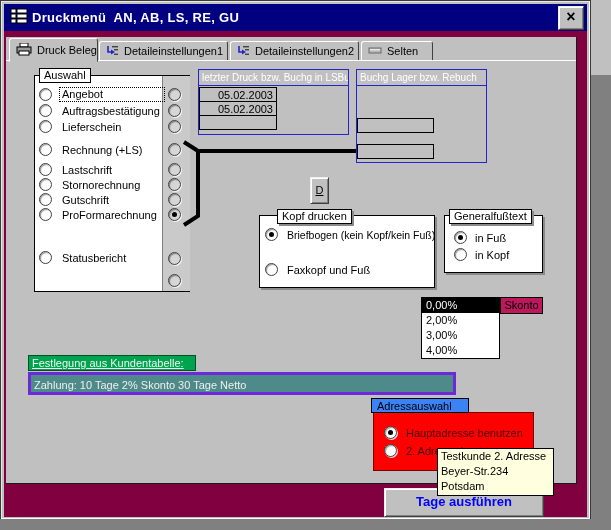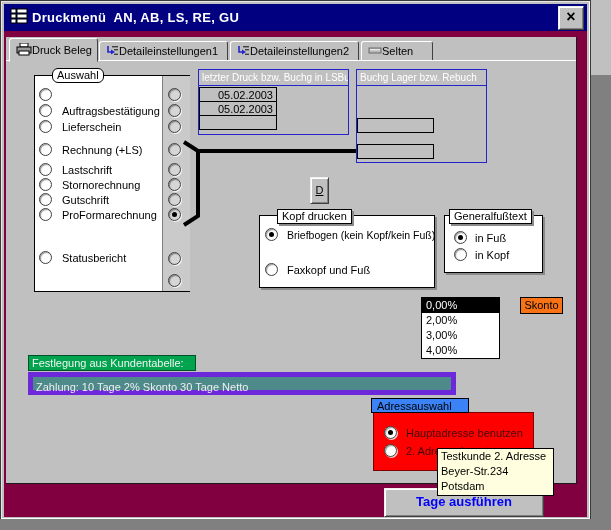--- a/index.html
+++ b/index.html
@@ -11,21 +11,21 @@
   .titlebar{left:3px;top:3px;width:583px;height:27px;background:#000080;display:flex;align-items:center;}
   .title-text{color:#fff;font-weight:bold;font-size:13px;white-space:pre;margin-left:6px;letter-spacing:.3px;}
   .btn3d{background:#c0c0c0;border:1px solid;border-color:#efefef #404040 #404040 #efefef;
          box-shadow:inset 1px 1px 0 #fff, inset -1px -1px 0 #808080;}
   .closebtn{left:557px;top:5px;width:24px;height:22px;text-align:center;font-weight:bold;font-size:16px;line-height:20px;}
   .maroon{left:3px;top:30px;width:583px;height:486px;}
   .page{left:5px;top:36px;width:570px;height:446px;background:#c0c0c0;
         border-right:1px solid #1a1a1a;border-bottom:1px solid #1a1a1a;}
   .pagetopline{left:5px;top:59px;width:570px;height:1px;background:#ffffff;z-index:1;}
   .tab{background:#c0c0c0;border:1px solid;border-color:#fff #404040 #c0c0c0 #fff;
-       border-radius:3px 3px 0 0;display:flex;align-items:center;padding-left:6px;box-sizing:border-box;}
+       border-radius:3px 3px 0 0;display:flex;align-items:center;padding-left:6px;gap:5px;box-sizing:border-box;}
   .tab.active{z-index:2;}
   .grouplabel{background:#fff;border:1px solid #000;padding:0 4px;line-height:13px;z-index:2;}
   .radio{width:11px;height:11px;border-radius:50%;background:#fff;border:1px solid #404040;
          box-shadow:inset 1px 1px 1px rgba(0,0,0,.4), 1px 1px 0 rgba(255,255,255,.8);}
   .radio.sel::after{content:"";display:block;width:5px;height:5px;border-radius:50%;background:#000;margin:3px auto;}
   .radio.strip{background:#d6d6d6;}
   .lbl{line-height:13px;white-space:nowrap;}
   .cell{border:1px solid #000;text-align:right;padding:1px 3px 0 0;box-sizing:border-box;background:#c0c0c0;}
   .bluebox{border:1px solid #2424cc;box-sizing:border-box;}
   .bluehdr{color:#fff;font-size:10px;line-height:15px;padding-left:3px;border-bottom:1px solid #2424cc;white-space:nowrap;overflow:hidden;}
@@ -101,23 +101,24 @@
       <svg width="14" height="8">
           <rect x="1" y="1" width="12" height="5" fill="#b8b8b8" stroke="#6a6a6a"></rect>
           <rect x="2" y="2" width="10" height="1.4" fill="#e8e8e8"></rect>
         </svg>
     </span>
     <span class="lbl">Selten</span>
   </div>
 
   <div class="abs" style="left:33px;top:74px;width:156px;height:217px;background:#fff;border:1px solid #000;box-sizing:border-box;"></div>
   <div class="abs" style="left:161px;top:75px;width:27px;height:215px;background:#cacaca;border-left:1px solid #808080;"></div>
-  <div class="abs grouplabel" style="left:51px;top:67px;border-radius:6px;">Auswahl</div>
+  <div class="abs grouplabel" style="left:38px;top:67px;">Auswahl</div>
 
   <div class="abs radio" style="left:38px;top:87px;"></div>
+  <span class="abs lbl" style="left:58px;top:86px;width:100px;border:1px dotted #000;padding:0 2px;">Angebot</span>
   <div class="abs radio" style="left:38px;top:103px;"></div>
   <span class="abs lbl" style="left:61px;top:104px;">Auftragsbestätigung</span>
   <div class="abs radio" style="left:38px;top:119px;"></div>
   <span class="abs lbl" style="left:61px;top:120px;">Lieferschein</span>
   <div class="abs radio" style="left:38px;top:142px;"></div>
   <span class="abs lbl" style="left:61px;top:143px;">Rechnung (+LS)</span>
   <div class="abs radio" style="left:38px;top:162px;"></div>
   <span class="abs lbl" style="left:61px;top:163px;">Lastschrift</span>
   <div class="abs radio" style="left:38px;top:177px;"></div>
   <span class="abs lbl" style="left:61px;top:178px;">Stornorechnung</span>
@@ -173,24 +174,24 @@
   <span class="abs lbl" style="left:474px;top:231px;">in Fuß</span>
   <div class="abs radio" style="left:453px;top:247px;"></div>
   <span class="abs lbl" style="left:474px;top:248px;">in Kopf</span>
 
   <div class="abs" style="left:420px;top:296px;width:77px;height:60px;background:#fff;border:1px solid #000;box-sizing:content-box;">
     <div class="listrow sel">0,00%</div>
     <div class="listrow">2,00%</div>
     <div class="listrow">3,00%</div>
     <div class="listrow">4,00%</div>
   </div>
-  <div class="abs" style="left:499px;top:296px;width:41px;height:15px;background:#f97316;border:1px solid #000;line-height:15px;text-align:center;margin-left:20px;">Skonto</div>
-
-  <div class="abs" style="left:27px;top:354px;width:168px;height:16px;background:#00A34E;border:1px solid #00512a;color:#f4f4f4;line-height:15px;padding-left:3px;box-sizing:border-box;">Festlegung aus Kundentabelle:</div>
-  <div class="abs" style="left:27px;top:371px;width:428px;height:23px;background:#4E8A8A;border:5px solid #6d28d9;color:#efefef;line-height:21px;padding-left:3px;box-sizing:border-box;">Zahlung: 10 Tage 2%  Skonto 30 Tage Netto</div>
+  <div class="abs" style="left:499px;top:296px;width:41px;height:15px;background:#be185d;border:1px solid #000;line-height:15px;text-align:center;">Skonto</div>
+
+  <div class="abs" style="left:27px;top:354px;width:168px;height:16px;background:#00A34E;border:1px solid #00512a;color:#f4f4f4;line-height:15px;padding-left:3px;box-sizing:border-box;text-decoration:underline;">Festlegung aus Kundentabelle:</div>
+  <div class="abs" style="left:27px;top:371px;width:428px;height:23px;background:#4E8A8A;border:3px solid #6d28d9;color:#efefef;line-height:21px;padding-left:3px;box-sizing:border-box;">Zahlung: 10 Tage 2%  Skonto 30 Tage Netto</div>
 
   <div class="abs" style="left:370px;top:397px;width:98px;height:15px;background:#3b82f6;border:1px solid #000;line-height:14px;padding-left:5px;box-sizing:border-box;z-index:4;">Adressauswahl</div>
   <div class="abs" style="left:372px;top:411px;width:161px;height:59px;background:#FF0000;border:1px solid #7d0000;box-sizing:border-box;z-index:3;"></div>
   <div class="abs radio sel" style="left:383px;top:425px;z-index:4;"></div>
   <span class="abs lbl" style="left:405px;top:426px;color:#400808;z-index:4;">Hauptadresse benutzen</span>
   <div class="abs radio" style="left:383px;top:443px;z-index:4;"></div>
   <span class="abs lbl" style="left:405px;top:444px;color:#400808;z-index:4;">2. Adresse benutzen</span>
 
   <div class="abs" style="left:436px;top:447px;width:117px;height:48px;background:#FFFFDF;border:1px solid #000;padding:0 3px;box-sizing:border-box;z-index:10;line-height:15px;">
     <div>Testkunde 2. Adresse</div>

